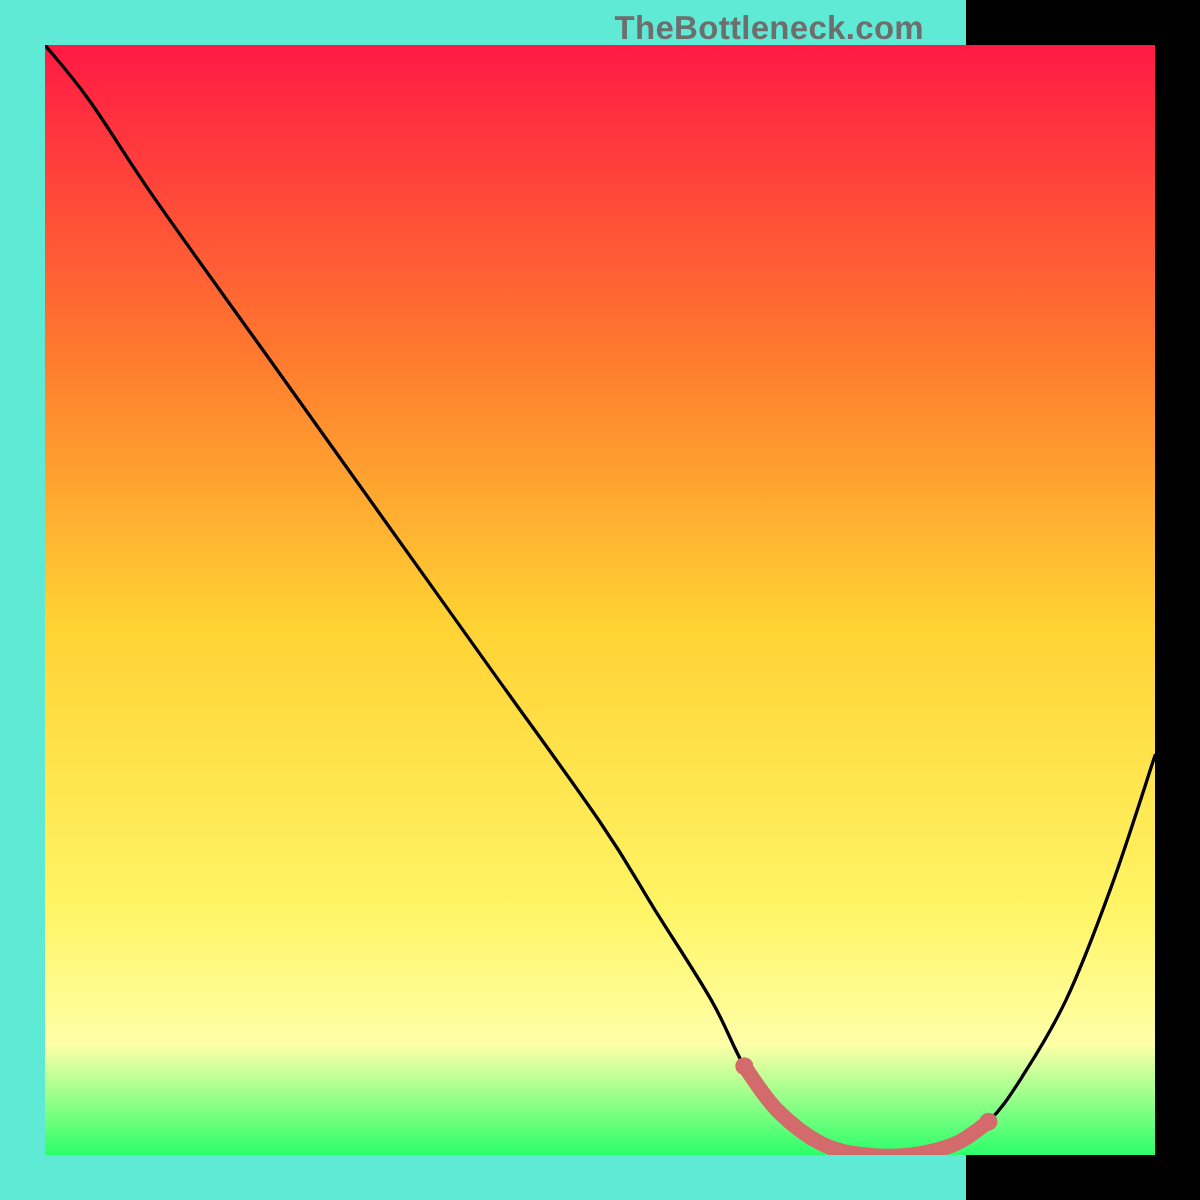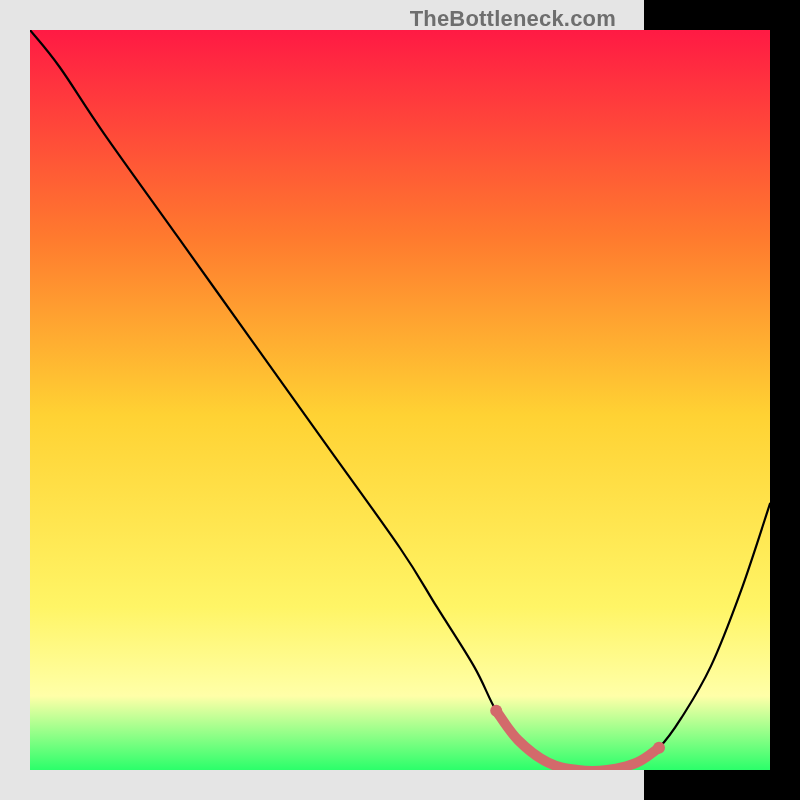--- a/index.html
+++ b/index.html
@@ -9,21 +9,21 @@
     height: 800px;
     background: #000;
     overflow: hidden;
   }
   .frame {
     position: absolute;
     left: 0;
     top: 0;
     width: 644px;
     height: 800px;
-    background: #e5e5e5;
+    background: #5eead4;
   }
   .plot-area {
     position: absolute;
     left: 30px;
     top: 30px;
     width: 740px;
     height: 740px;
     overflow: hidden;
   }
   .gradient {

